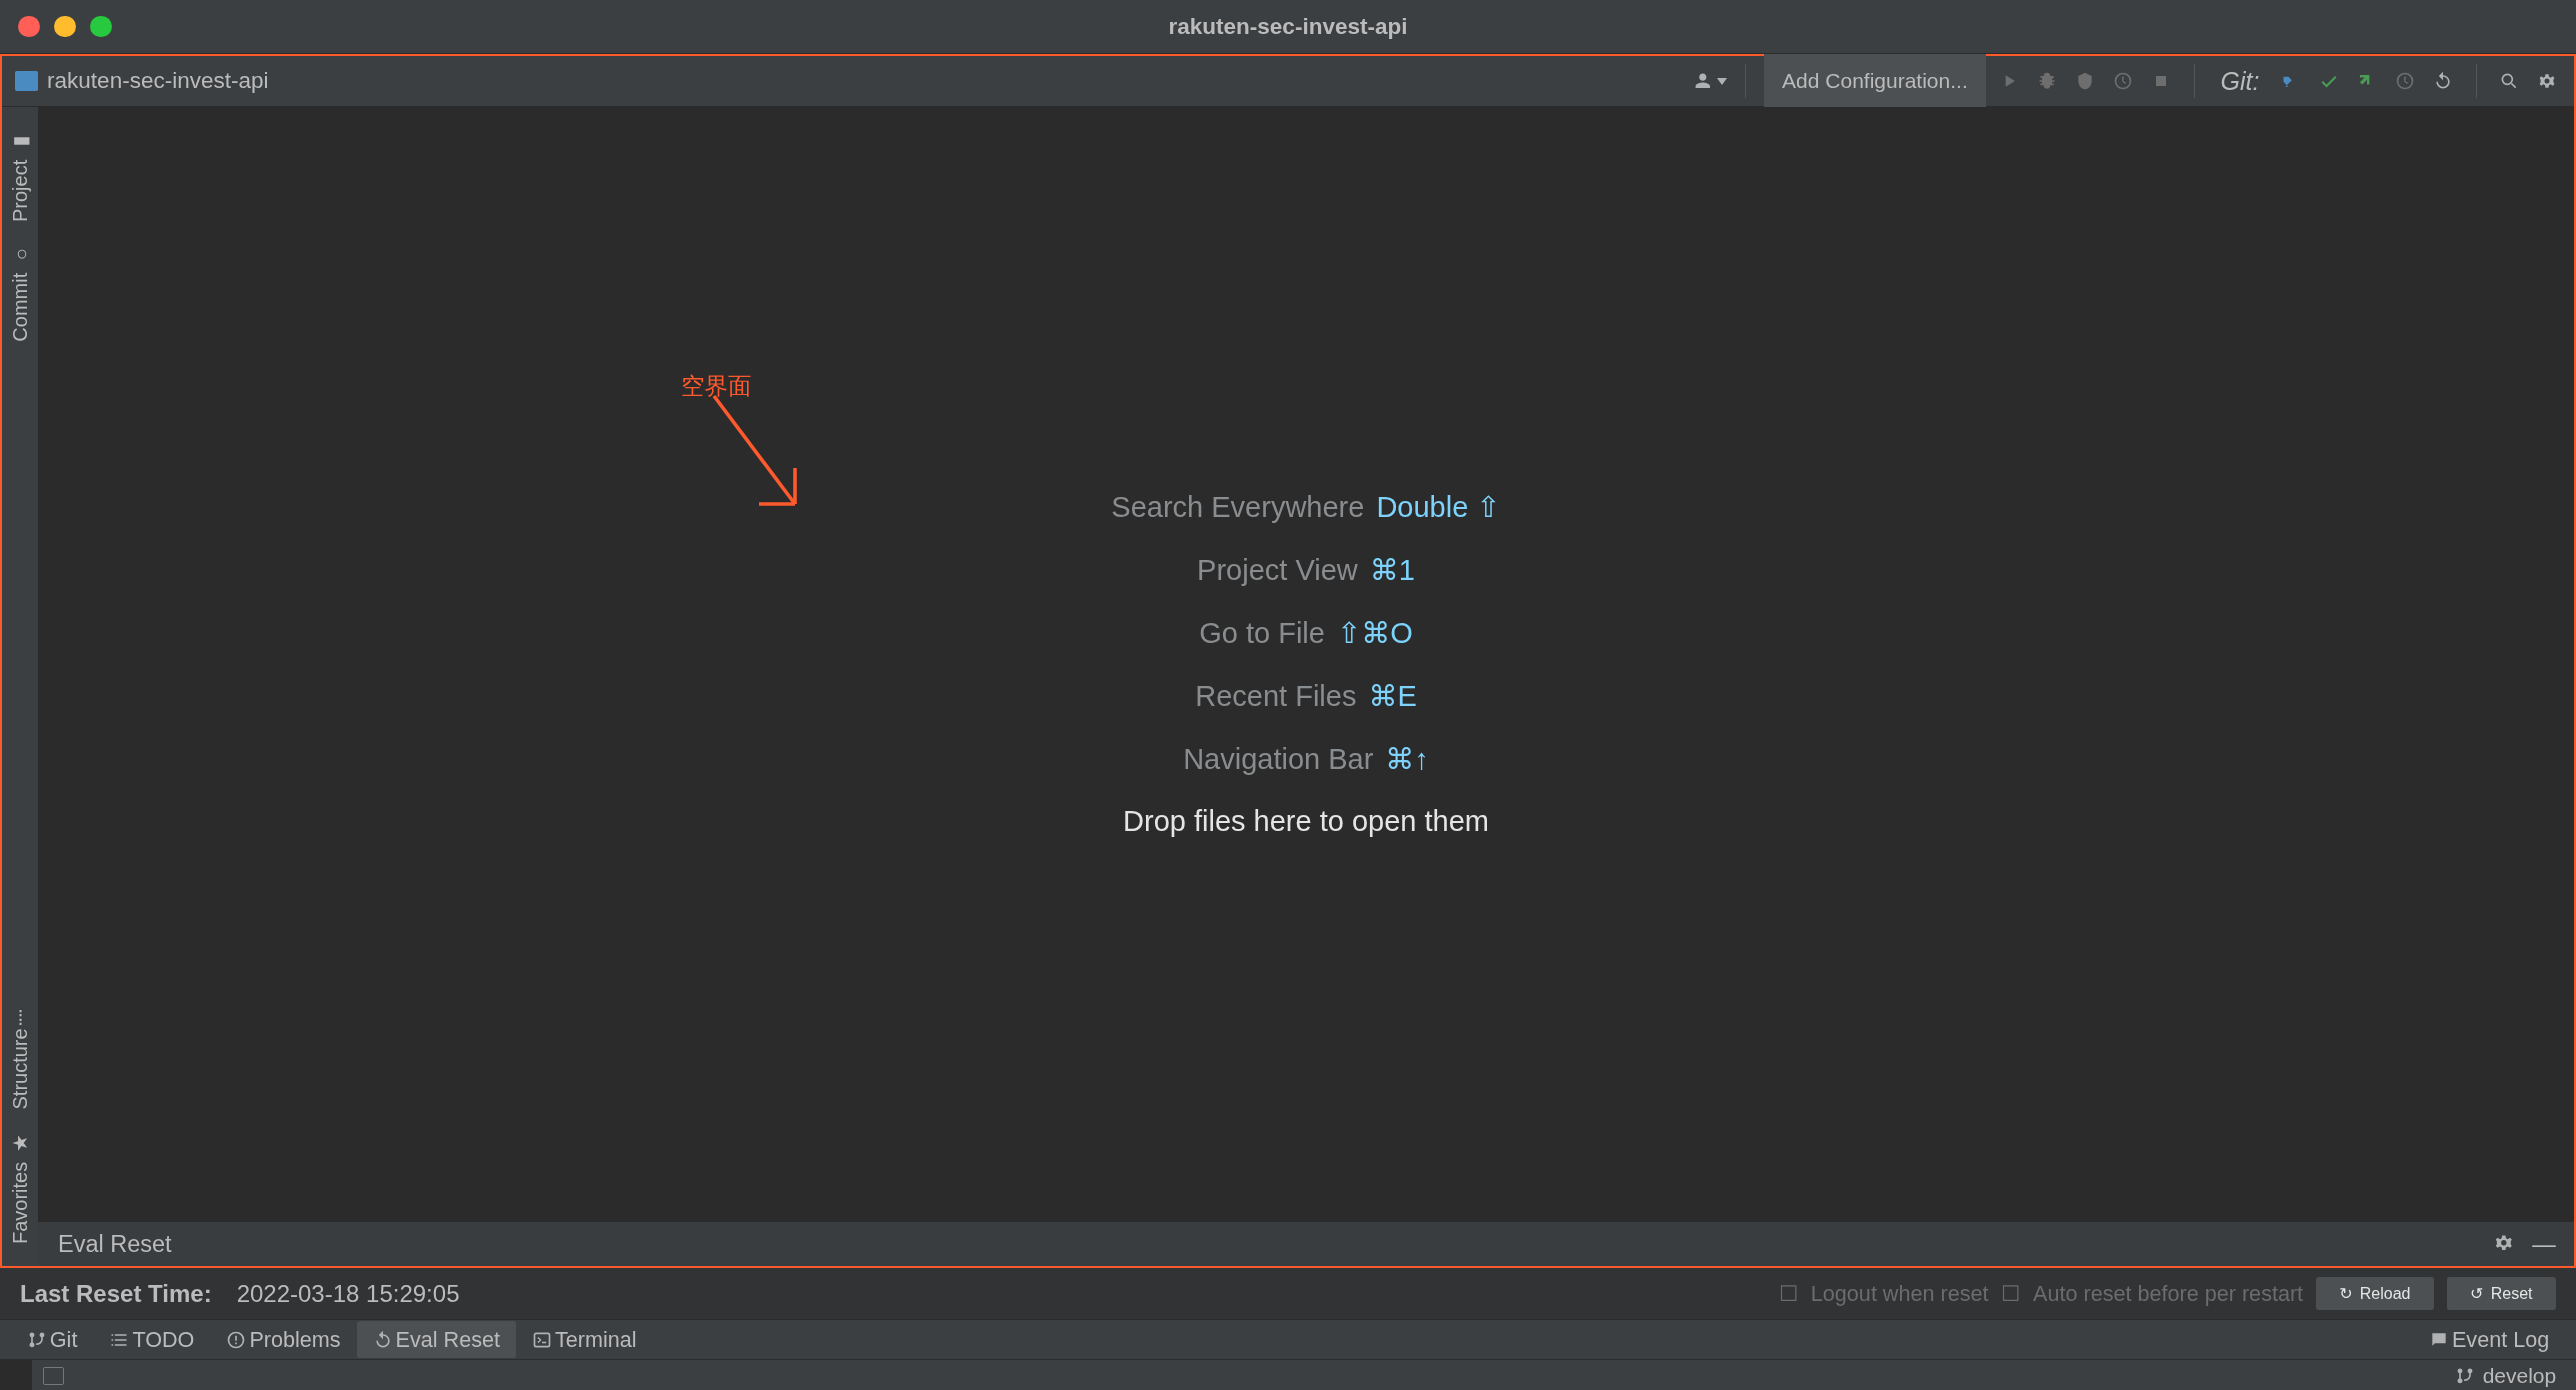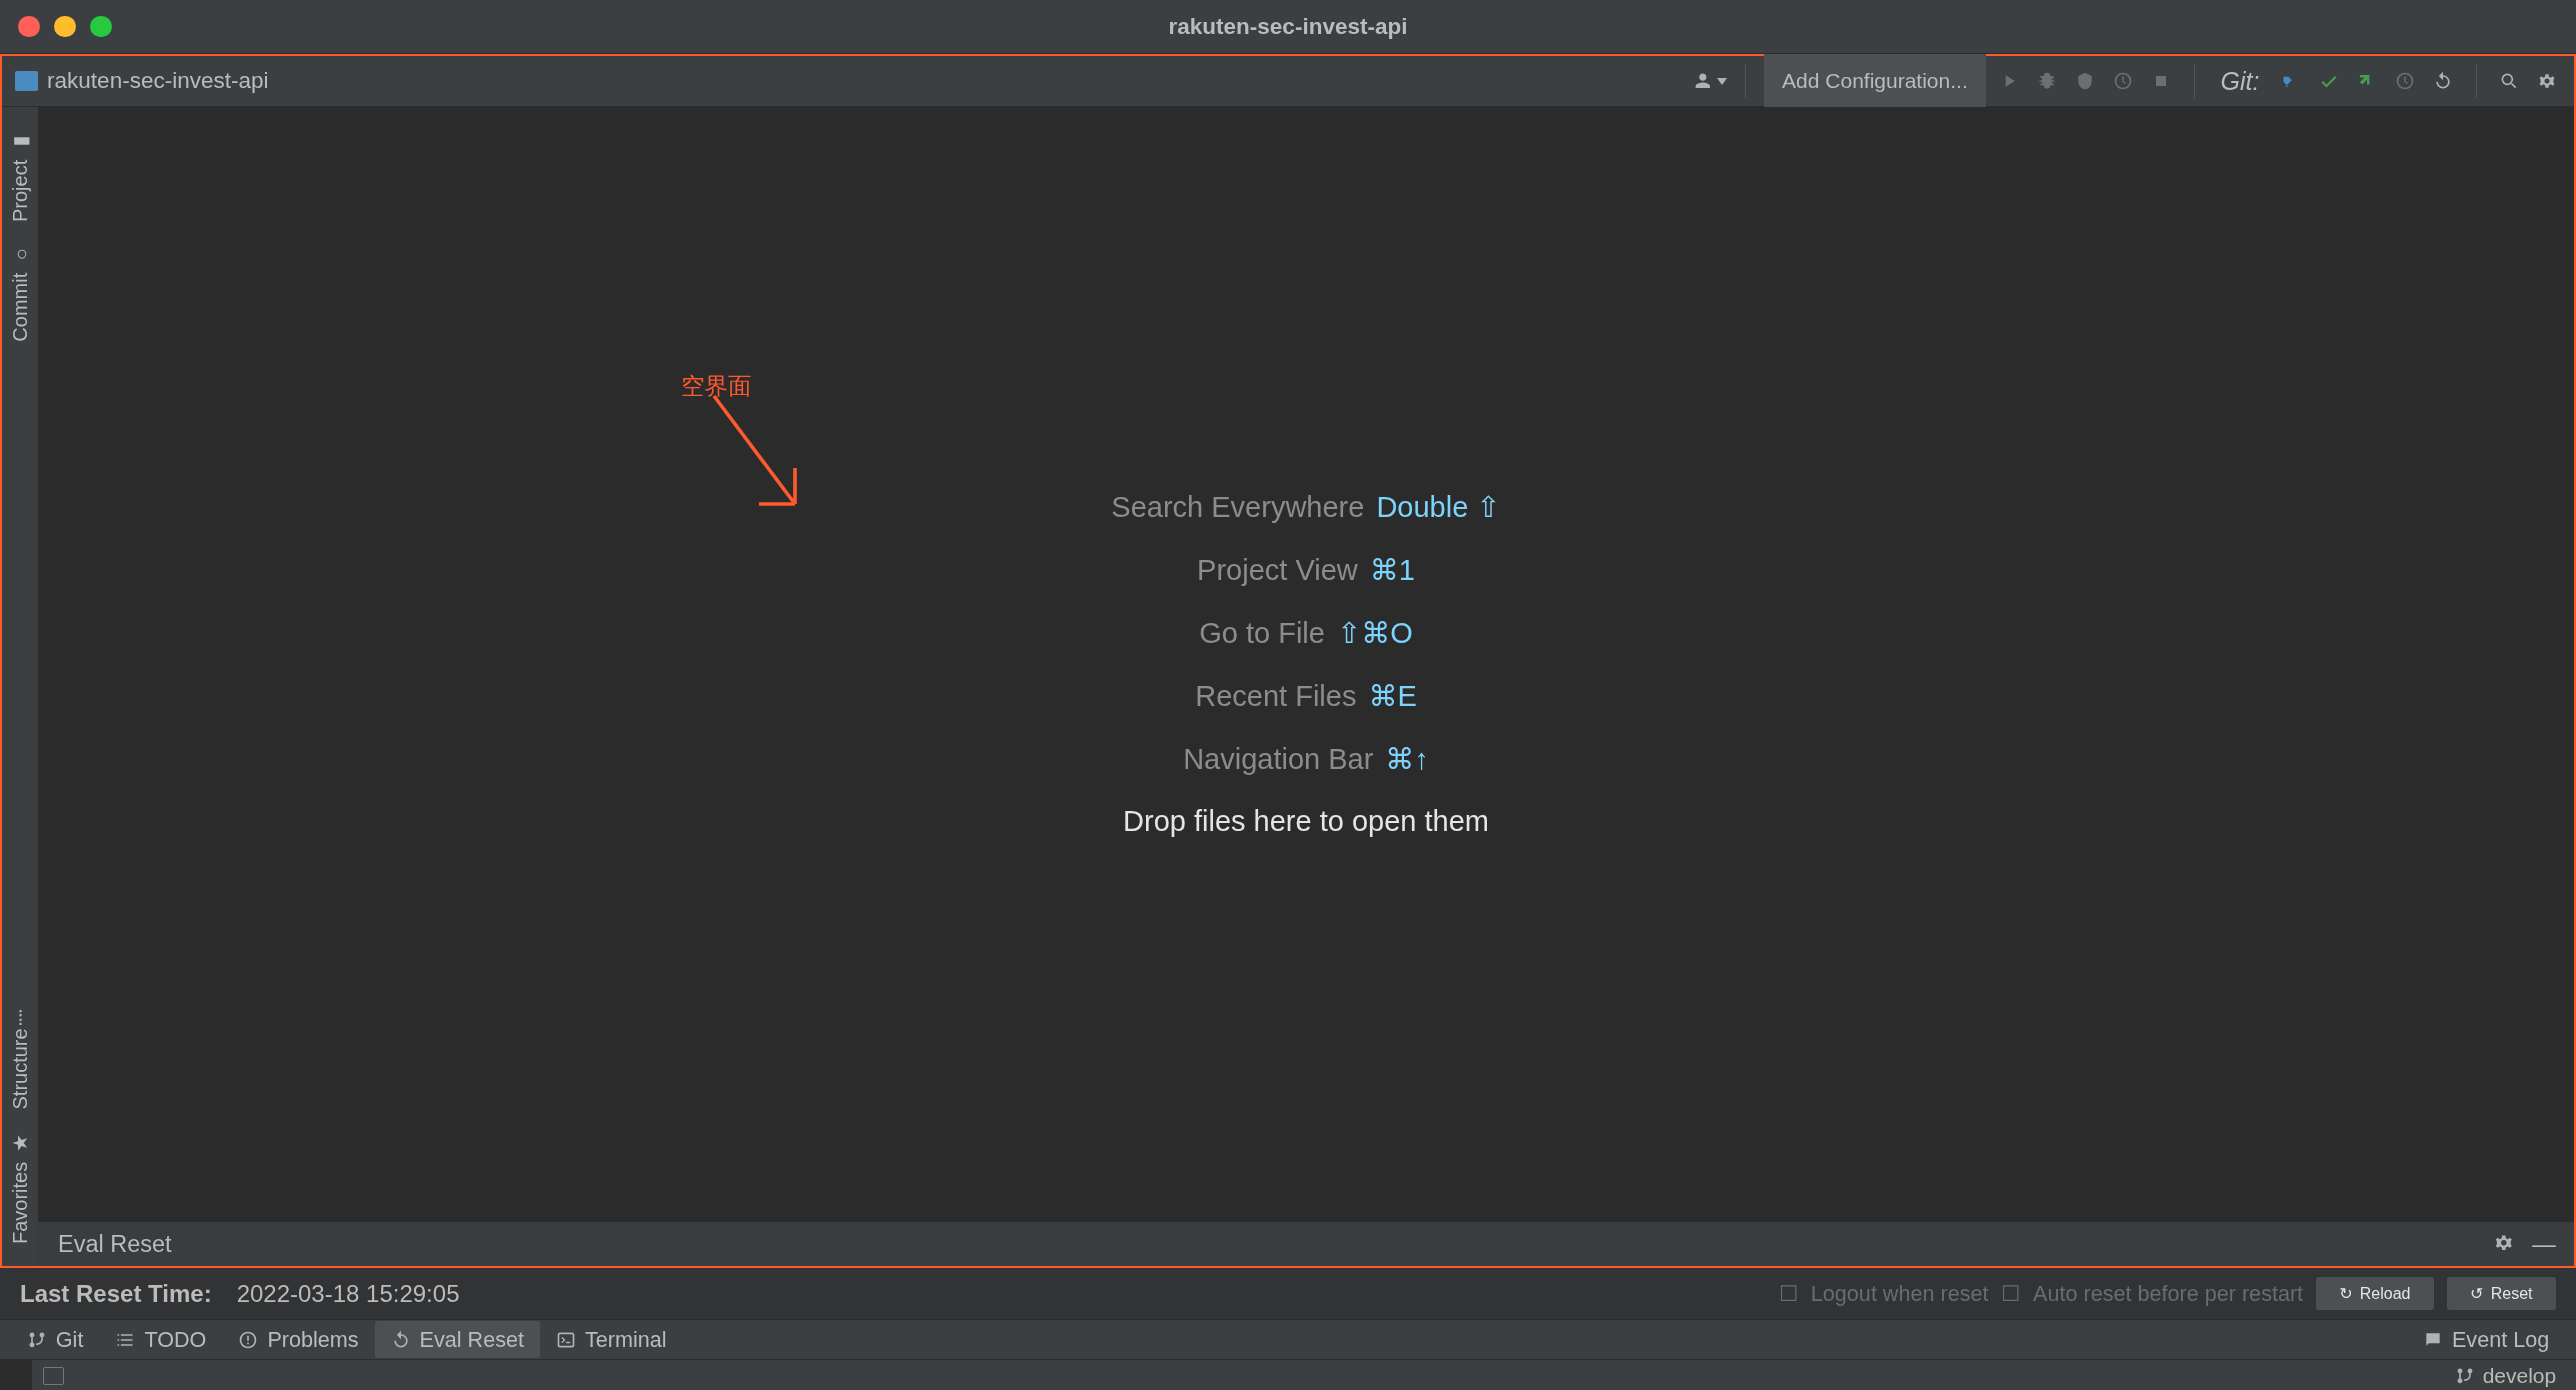--- a/index.html
+++ b/index.html
@@ -59,21 +59,21 @@
 
 .reset-row { height: 51px; background: #313335; display: flex; align-items: center; padding: 0 20px; color: #bbbbbb; font-size: 24px; }
 .reset-label { font-weight: bold; }
 .reset-time { margin-left: 25px; }
 .reset-spacer { flex: 1; }
 .faded { color: #6a6c6e; font-size: 21.6px; display:flex; align-items:center; gap:12.6px; }
 .pill-btn { background: #4c5052; padding: 7.2px 23.5px; border-radius: 2.7px; color: #e5e5e5; font-size: 16px; margin-left: 12.6px; }
 
 
 .bottom-strip { height: 40px; background: #3c3f41; display: flex; align-items: center; padding: 0 10.8px; border-top: 0.9px solid #2b2b2b; }
-.strip-item { display: flex; align-items: center; gap: 9px; padding: 5.4px 16px; color: #bbbbbb; font-size: 21.6px; }
+.strip-item { display: flex; align-items: center; gap: 3px; padding: 5.4px 16px; color: #bbbbbb; font-size: 21.6px; }
 .strip-item.active { background: #4c5052; border-radius: 2.7px; }
 .strip-spacer { flex: 1; }
 
 
 .status-bar { height: 32px; background: #3c3f41; display: flex; align-items: center; padding: 0 10.8px; border-top: 0.9px solid #2b2b2b; margin-left: 32px; }
 .status-spacer { flex: 1; }
 .status-item { display: flex; align-items: center; gap: 7.2px; color: #bbbbbb; font-size: 21px; padding: 0 9px; }
 .hidden-status { width: 21.6px; height: 18px; border: 0.9px solid #777; border-radius: 1.8px; }
 
 .sicon { width:20px; height:20px; display:inline-block; }

